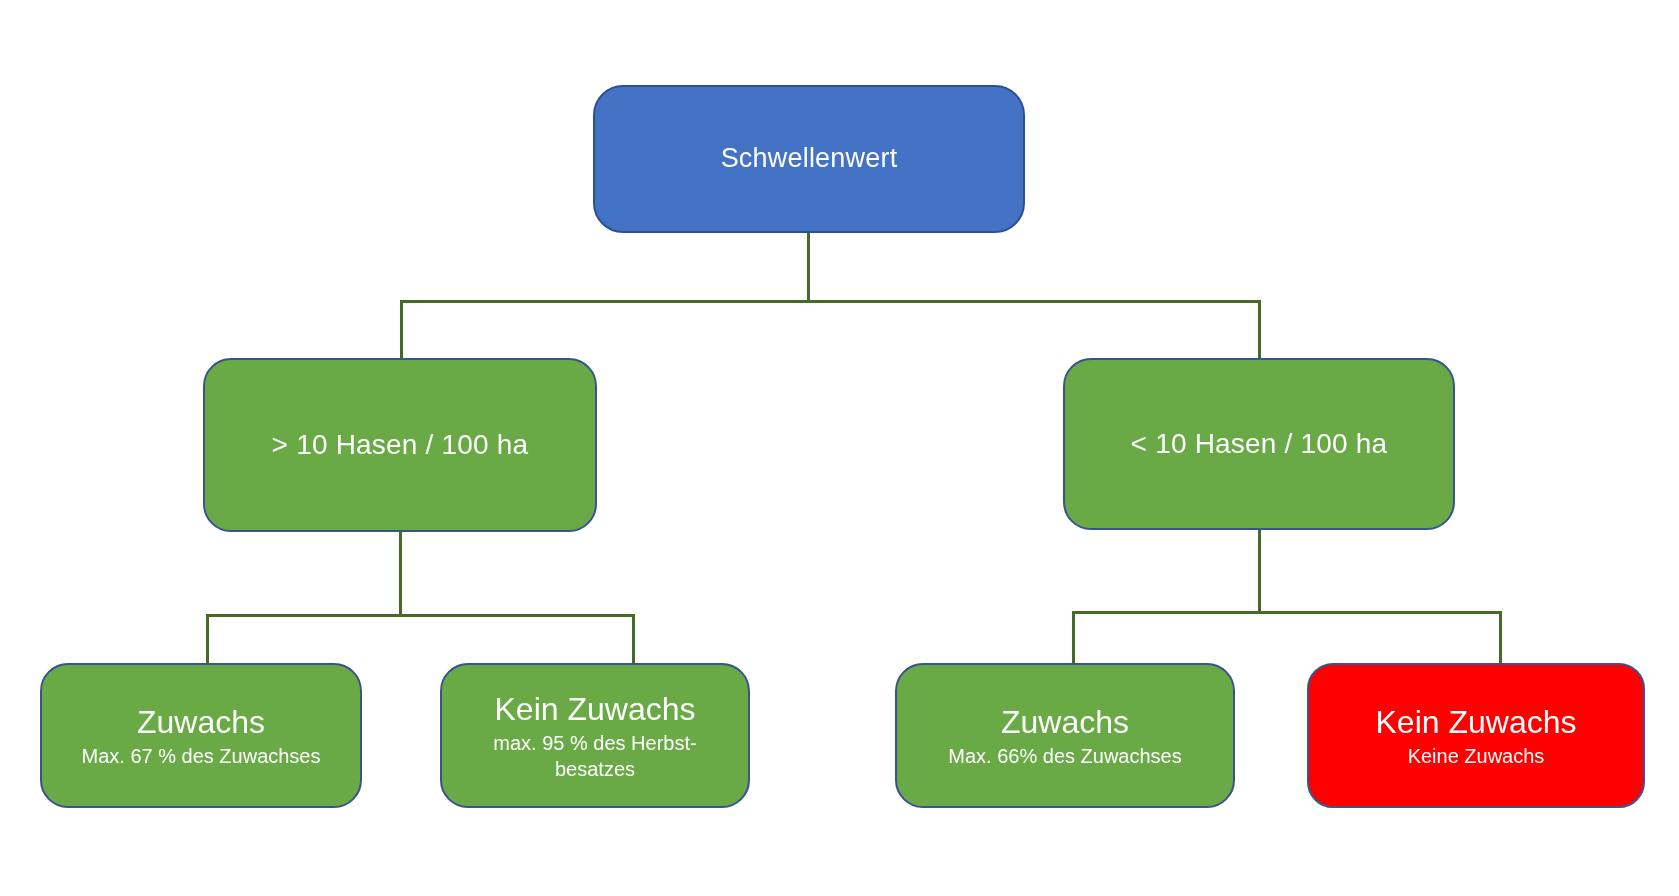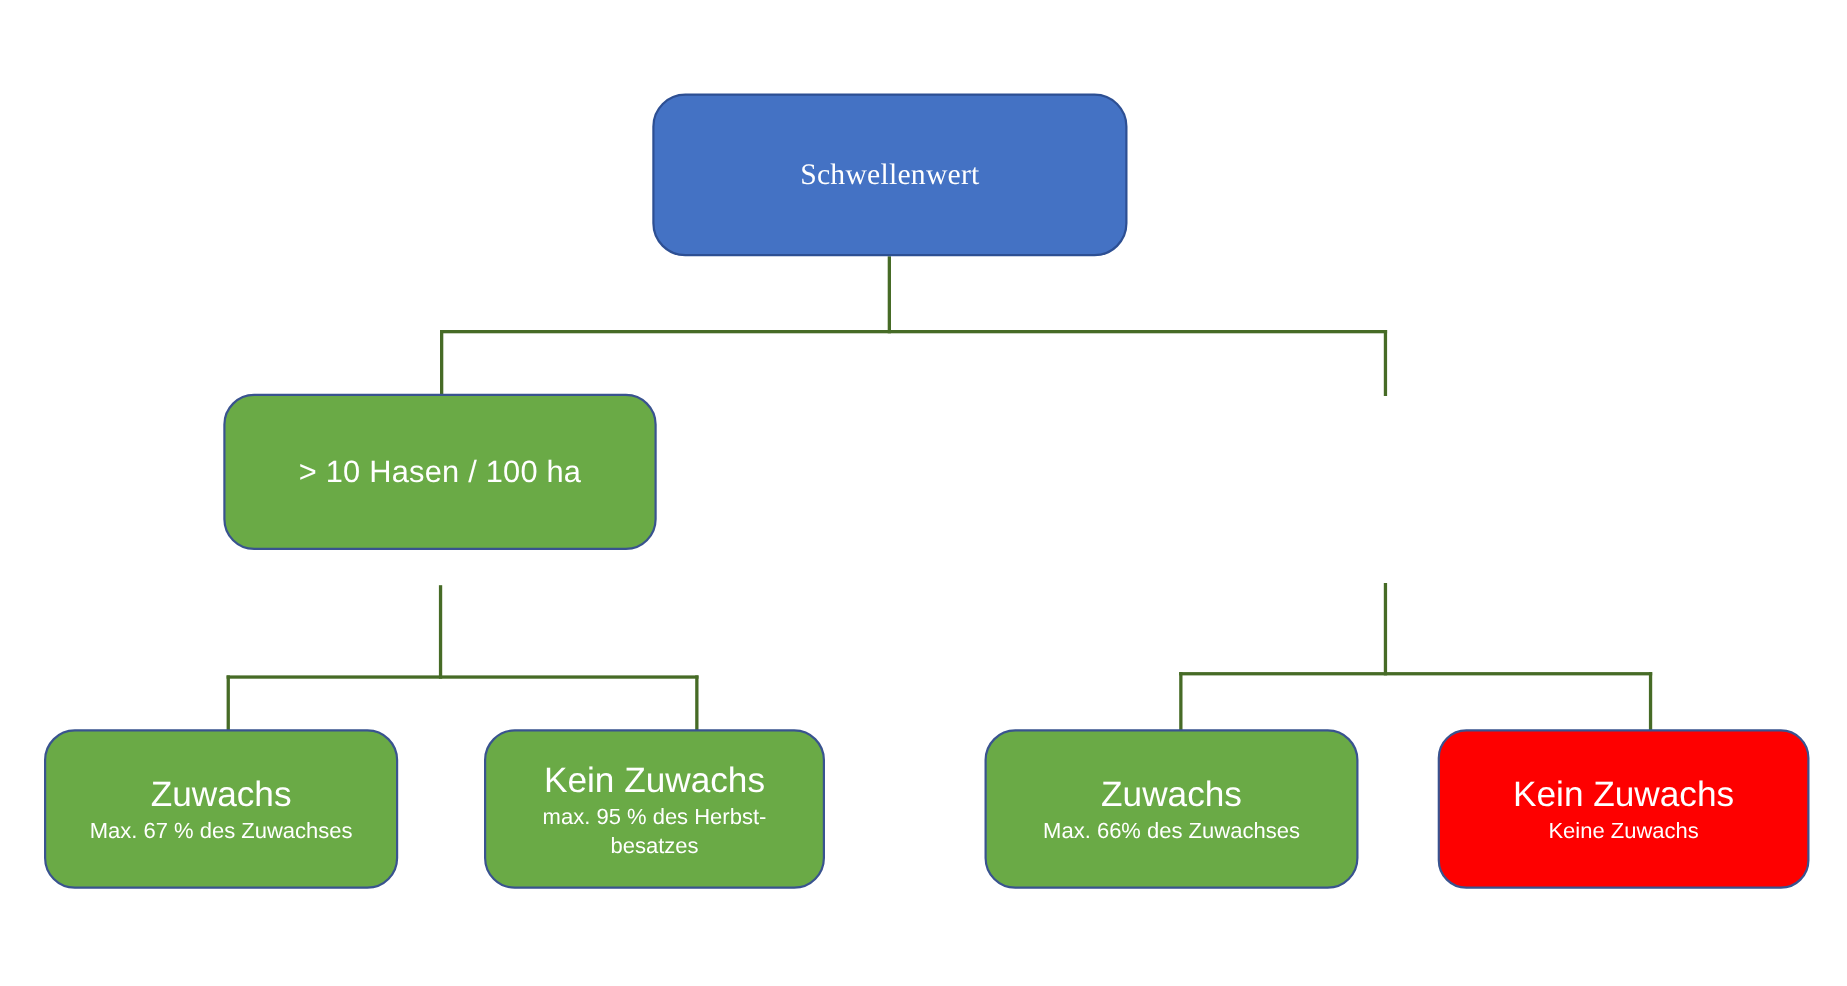--- a/index.html
+++ b/index.html
@@ -36,21 +36,20 @@
     border-radius: 28px;
   }
   .node.red {
     background: var(--stop-fill, #fe0000);
     border-radius: 26px;
   }
   .root-line {
     font-size: 27px;
     line-height: 1.45;
     letter-spacing: 0.2px;
-    font-family: Liberation Serif, serif;
   }
   .branch-label {
     font-size: 28px;
     letter-spacing: 0.2px;
   }
   .leaf-title {
     font-size: 32px;
     line-height: 1.3;
   }
   .leaf-sub {
@@ -80,24 +79,27 @@
 
   <div class="line" style="left:1258px; top:530px; width:3px; height:84px;"></div>
   <div class="line" style="left:1072px; top:611px; width:430px; height:3px;"></div>
   <div class="line" style="left:1072px; top:611px; width:3px; height:53px;"></div>
   <div class="line" style="left:1499px; top:611px; width:3px; height:53px;"></div>
 
   <div class="node blue" style="left:593px; top:85px; width:432px; height:148px;">
     <span class="root-line">Schwellenwert</span>
   </div>
 
-  <div class="node green" style="left:203px; top:358px; width:394px; height:142px;">
+  <div class="node green" style="left:203px; top:358px; width:394px; height:174px;">
     <span class="branch-label">&gt; 10 Hasen / 100 ha</span>
   </div>
 
+  <div class="node green" style="left:1063px; top:358px; width:392px; height:172px;">
+    <span class="branch-label">&lt; 10 Hasen / 100 ha</span>
+  </div>
 
   <div class="node green" style="left:40px; top:663px; width:322px; height:145px;">
     <span class="leaf-title">Zuwachs</span>
     <span class="leaf-sub">Max. 67 % des Zuwachses</span>
   </div>
 
   <div class="node green" style="left:440px; top:663px; width:310px; height:145px;">
     <span class="leaf-title">Kein Zuwachs</span>
     <span class="leaf-sub">max. 95 % des Herbst-
 besatzes</span>

